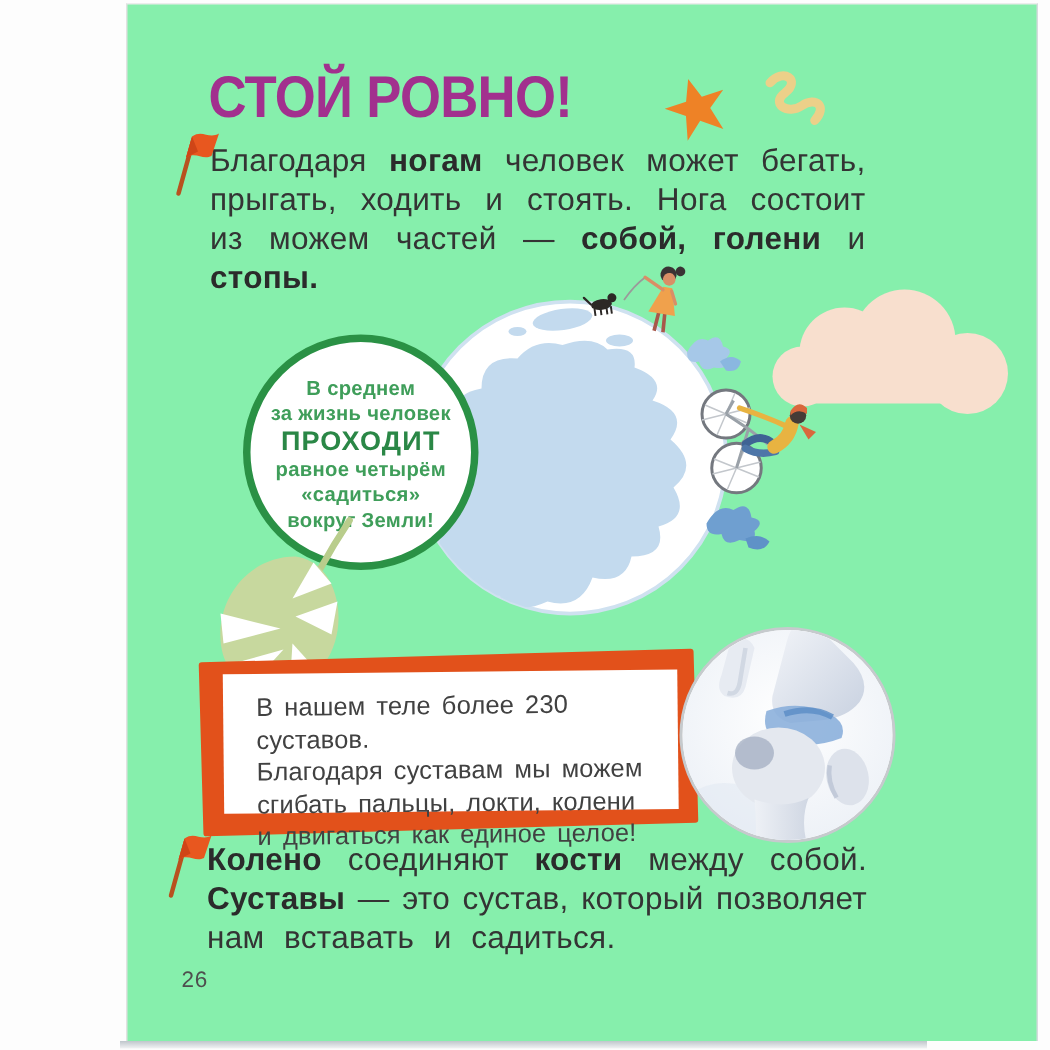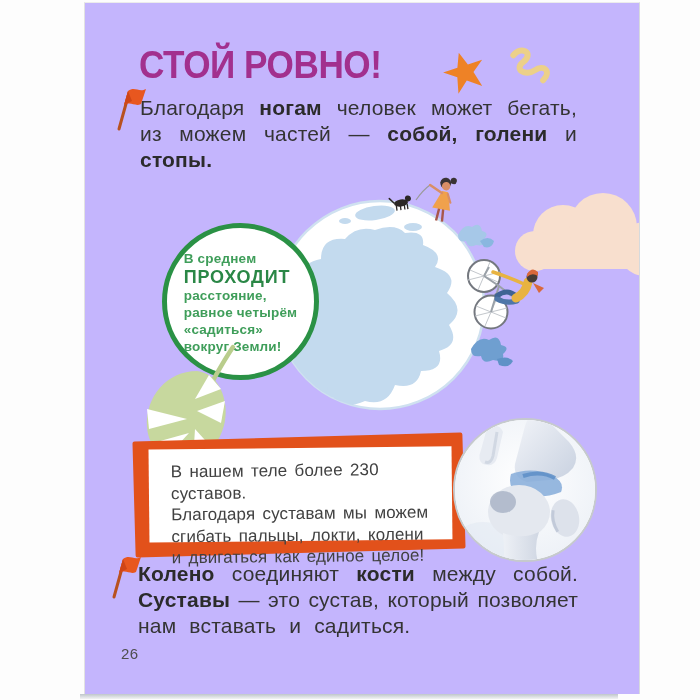--- a/index.html
+++ b/index.html
@@ -5,22 +5,22 @@
   * { margin:0; padding:0; box-sizing:border-box; }
   html,body { width:700px; height:700px; }
   body {
     background:#fdfdfd;
     font-family:"Liberation Sans", sans-serif;
     position:relative;
     overflow:hidden;
   }
   .photo { position:absolute; inset:0; }
   .page {
-    position:absolute; left:84px; top:2px; width:556px; height:692px;
-    background:#c4b5fd;
+    position:absolute; left:84px; top:2px; width:608px; height:692px;
+    background:#86efac;
     border-top:1px solid #ececec;
     border-left:1px solid #e2e2e2;
     border-right:1px solid #d6dadd;
     overflow:hidden;
   }
   .page-shadow {
     position:absolute; left:80px; top:694px; width:538px; height:5px;
     background:linear-gradient(to bottom,#bfc6cb,#f2f3f4);
   }
   .abs { position:absolute; }
@@ -38,21 +38,21 @@
   .para .tline { text-align:justify; text-align-last:justify; }
   .para .tline.loose { text-align-last:left; word-spacing:7px; }
   .para b, .para .b { font-weight:700; color:#2b2b2b; }
   #intro { left:55px; top:92px; width:437px; }
   #outro { left:53px; top:558px; width:440px; }
 
   .badge {
     left:77px; top:220px; width:157px; height:157px;
     background:#fff; border:5px solid #2a9145; border-radius:50%;
     z-index:3; display:flex; align-items:center; justify-content:center;
-    text-align:left;
+    text-align:center;
   }
   .badge-inner { padding-top:2px; }
   .badge-line { font-size:13.5px; line-height:17px; font-weight:700; color:#3f9e5a; letter-spacing:0.2px; }
   .badge-line.big { font-size:18px; line-height:20px; color:#2a8746; letter-spacing:0.8px; }
 
   .globe-scene { left:140px; top:172px; width:400px; height:242px; z-index:1; }
   .cloud { left:420px; top:184px; width:170px; height:100px; z-index:0; }
   .monstera { left:50px; top:340px; width:108px; height:124px; z-index:4; }
 
   .fact-box {
@@ -97,20 +97,21 @@
     </svg>
 
     <svg id="flag1" class="abs flag" viewBox="0 0 36 46">
       <path d="M7,44 L17,8" stroke="#b8511f" stroke-width="3" stroke-linecap="round"></path>
       <path d="M16,6 C23,1 27,8 34,4 L29,19 C23,22 19,16 12,20 Z" fill="#e8571f"></path>
       <path d="M16,6 L12,20 L20,16 Z" fill="#cf4517"></path>
     </svg>
 
     <div id="intro" class="abs para">
       <div class="tline"><span>Благодаря </span><span class="b">ногам</span><span> человек может бегать,</span></div>
+      <div class="tline"><span>прыгать, ходить и стоять. Нога состоит</span></div>
       <div class="tline"><span>из можем частей — </span><span class="b">собой,</span><span> </span><span class="b">голени</span><span> и </span><span class="b">стопы.</span></div>
     </div>
 
     <svg class="abs cloud" viewBox="0 0 170 100">
       <g fill="#f8dfce">
         <circle cx="58" cy="48" r="30"></circle>
         <circle cx="30" cy="64" r="20"></circle>
         <circle cx="98" cy="40" r="34"></circle>
         <circle cx="140" cy="62" r="27"></circle>
         <rect x="30" y="52" width="110" height="30"></rect>
@@ -178,22 +179,22 @@
 
       <g transform="translate(244,156)">
         <path d="M2,18 Q10,4 20,9 Q30,2 32,14 Q42,16 34,23 Q36,32 24,29 Q14,34 12,25 Q2,27 2,18 Z" fill="#6f9fd0"></path>
         <path d="M28,28 Q38,24 44,30 Q40,38 30,34 Z" fill="#5f92c7"></path>
       </g>
     </svg>
 
     <div class="abs badge">
       <div class="badge-inner">
         <div class="badge-line">В среднем</div>
+        <div class="badge-line">за жизнь человек</div>
         <div class="badge-line big">ПРОХОДИТ</div>
-        <div class="badge-line">расстояние,</div>
         <div class="badge-line">равное четырём</div>
         <div class="badge-line">«садиться»</div>
         <div class="badge-line">вокруг Земли!</div>
       </div>
     </div>
 
     <svg class="abs monstera" viewBox="0 0 108 124">
       <path d="M98,4 C82,28 72,48 62,68" stroke="#b9cd8c" stroke-width="4.5" fill="none" stroke-linecap="round"></path>
       <path d="M62,28 C32,28 10,54 12,84 C14,112 40,124 58,117 C80,110 94,86 90,60 C87,42 77,30 62,28 Z" fill="#c7d89e"></path>
       <g fill="#ffffff">

